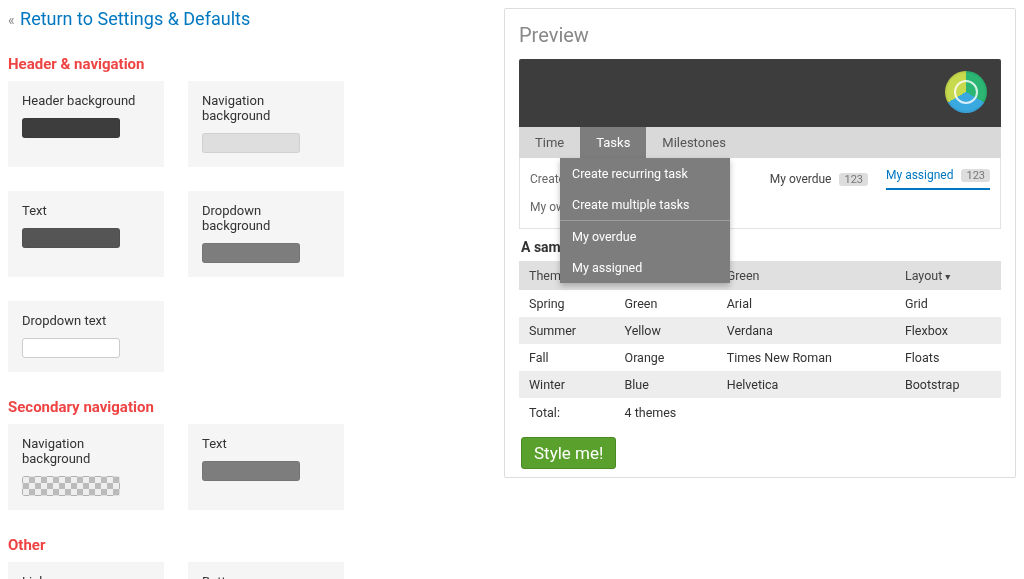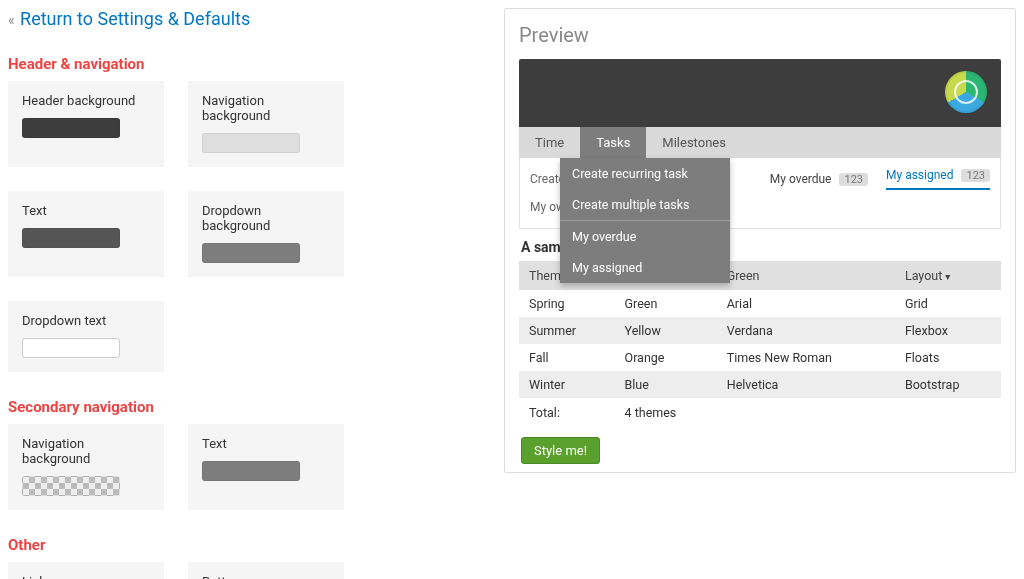--- a/index.html
+++ b/index.html
@@ -166,21 +166,21 @@
   padding: 6px 10px;
   color: #333;
 }
 .pv-table tbody tr:nth-child(even) td { background: #ededed; }
 .pv-table tfoot td { padding: 7px 10px; }
 .chev { font-size: 10px; margin-left: 3px; }
 .pv-btn {
   display: inline-block;
   background: #5aa02c;
   color: #fff;
-  font-size: 13px;
+  font-size: 17px;
   padding: 5px 12px;
   border-radius: 3px;
   border: 1px solid #4a8a23;
   margin: 10px 0 8px 2px;
   cursor: pointer;
 }
 </style>
 </head>
 <body>
 

